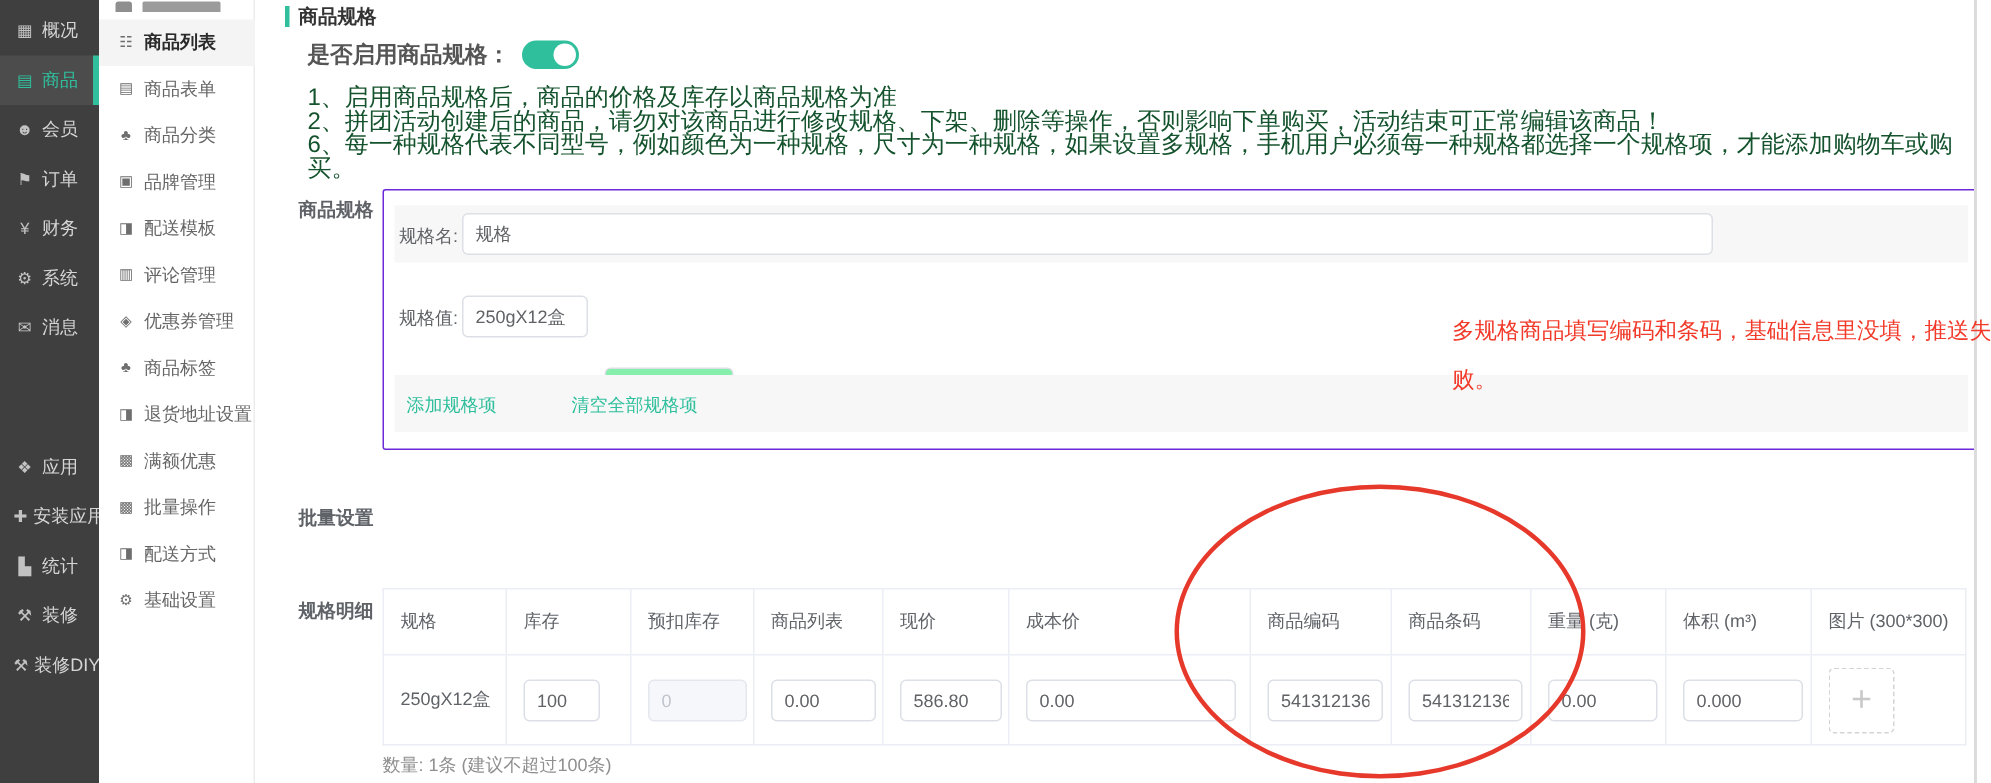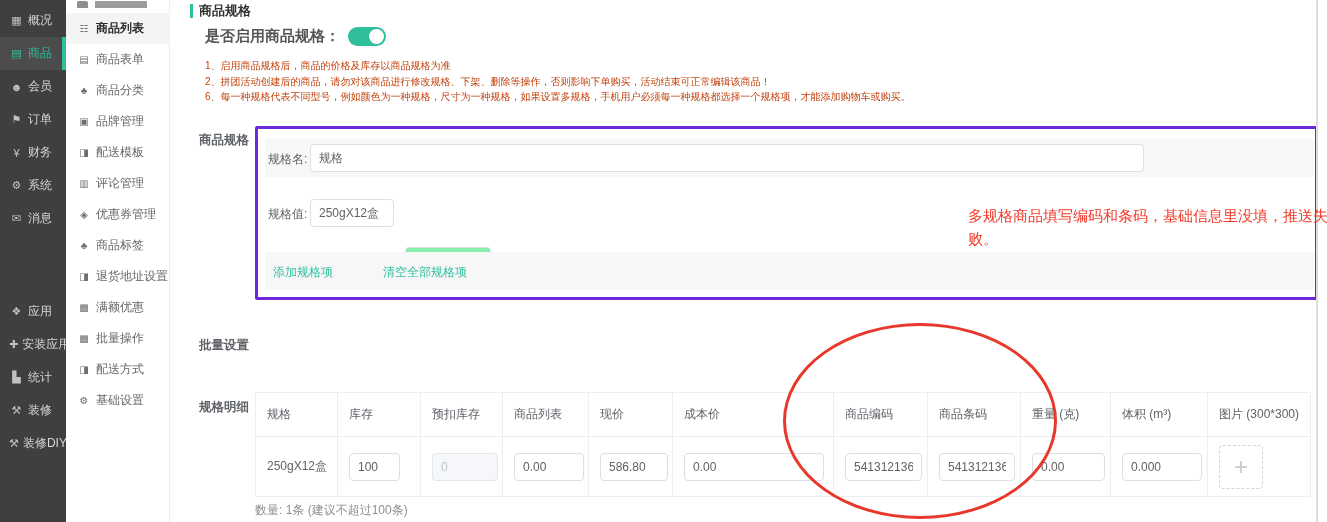--- a/index.html
+++ b/index.html
@@ -35,25 +35,25 @@
 
   .title-bar { left:20px; top:2px; display:flex; align-items:center; }
   .title-accent { width:3px; height:14px; background:#2fbf9c; margin-right:6px; }
   .page-title { font-size:13px; font-weight:bold; color:#333; }
 
   .toggle-row { left:35px; top:27px; display:flex; align-items:center; }
   .toggle-label { font-size:15px; font-weight:bold; color:#555; }
   .switch { width:38px; height:19px; border-radius:10px; background:#2fbf9c; position:relative; margin-left:8px; cursor:pointer; }
   .switch .knob { position:absolute; right:2px; top:2px; width:15px; height:15px; border-radius:50%; background:#fff; }
 
-  .notes { left:35px; top:58px; font-size:10px; color:#c2410c; line-height:15.5px; }
+  .notes { left:35px; top:58px; font-size:16px; color:#14532d; line-height:15.5px; }
 
   .sec-label { font-size:12.5px; font-weight:bold; color:#5f6368; }
 
-  .panel { background:#fff; border:3px solid #6d28d9; border-radius:2px; }
+  .panel { background:#fff; border:1px solid #6d28d9; border-radius:2px; }
   .spec-panel { left:85px; top:126px; width:1063px; height:174px; }
   .band { position:absolute; left:7px; width:1049px; height:38px; background:#f7f7f7; }
   .f-label { position:absolute; font-size:12px; color:#606266; }
   .inp { border:1px solid #dcdfe6; border-radius:4px; height:28px; font-size:12px; color:#606266;
     padding:0 8px; background:#fff; outline:none; font-family:inherit; }
   .inp:disabled { background:#f5f7fa; border-color:#e4e7ed; color:#c0c4cc; }
   .btn { border:1px solid #dcdfe6; border-radius:4px; height:28px; background:#86efac; font-size:12px;
     color:#606266; padding:0 12px; cursor:pointer; font-family:Liberation Serif, serif;margin-top:48px; }
   .glink { font-size:12px; color:#2fbf9c; cursor:pointer; text-decoration:none; white-space:nowrap; }
 
@@ -65,21 +65,21 @@
     padding-left:11px; font-size:12px; color:#5f6368; }
   table.spec th { height:44px; }
   table.spec td { height:60px; }
   .upload-box { width:44px; height:44px; border:1px dashed #d4d4d4; border-radius:4px; display:flex;
     align-items:center; justify-content:center; color:#c9c9c9; font-size:24px; font-weight:300; cursor:pointer; }
 
   .count-text { left:85px; top:502px; font-size:12px; color:#8f8f8f; }
 
   
   .annotation-text { position:absolute; left:968px; top:204px; width:360px; font-size:15px;
-    color:#f23a2a; line-height:23px; z-index:9; }
+    color:#f23a2a; line-height:33px; z-index:9; }
   .annotation-ellipse { position:absolute; left:783px; top:323px; width:274px; height:196px;
     border:3px solid #e6392b; border-radius:50%; pointer-events:none; z-index:8; }
   .page-right-border { position:absolute; left:1316px; top:0; width:2px; height:522px; background:#dcdcdc; }
 </style>
 </head>
 <body>
 
 <div id="app">
 
   <nav class="rail">

